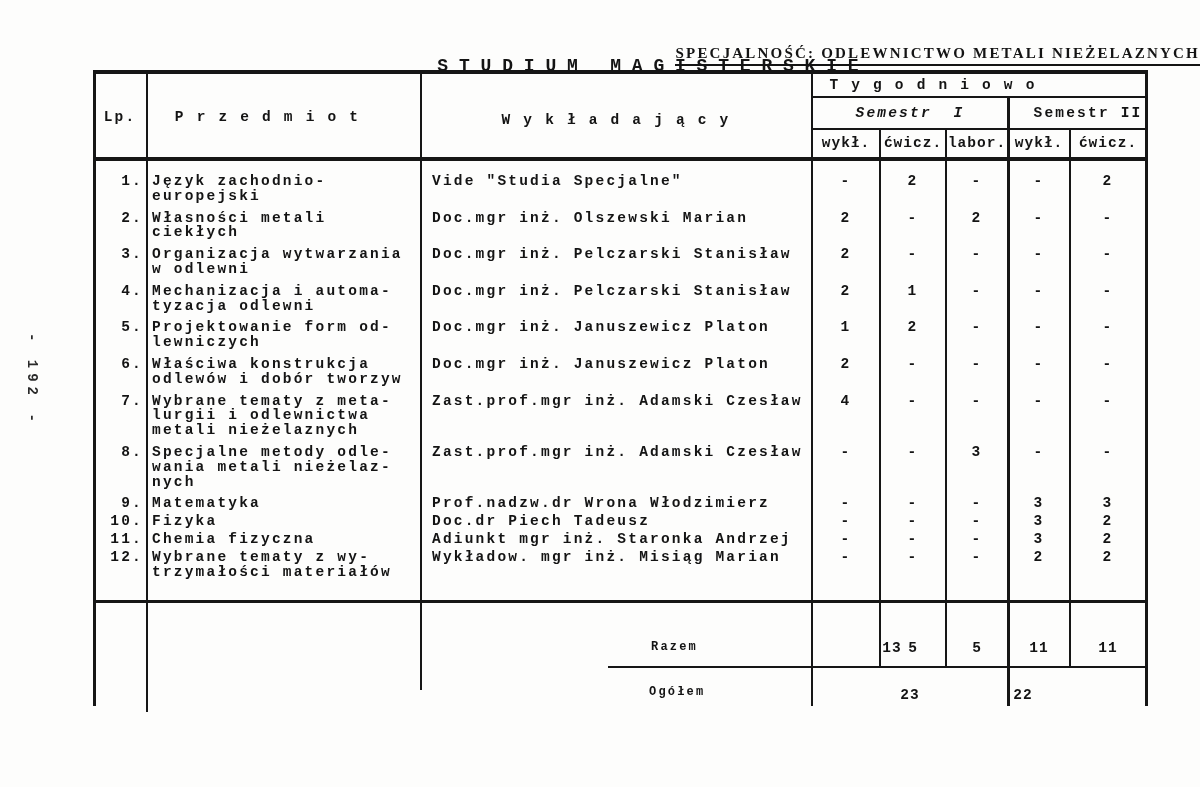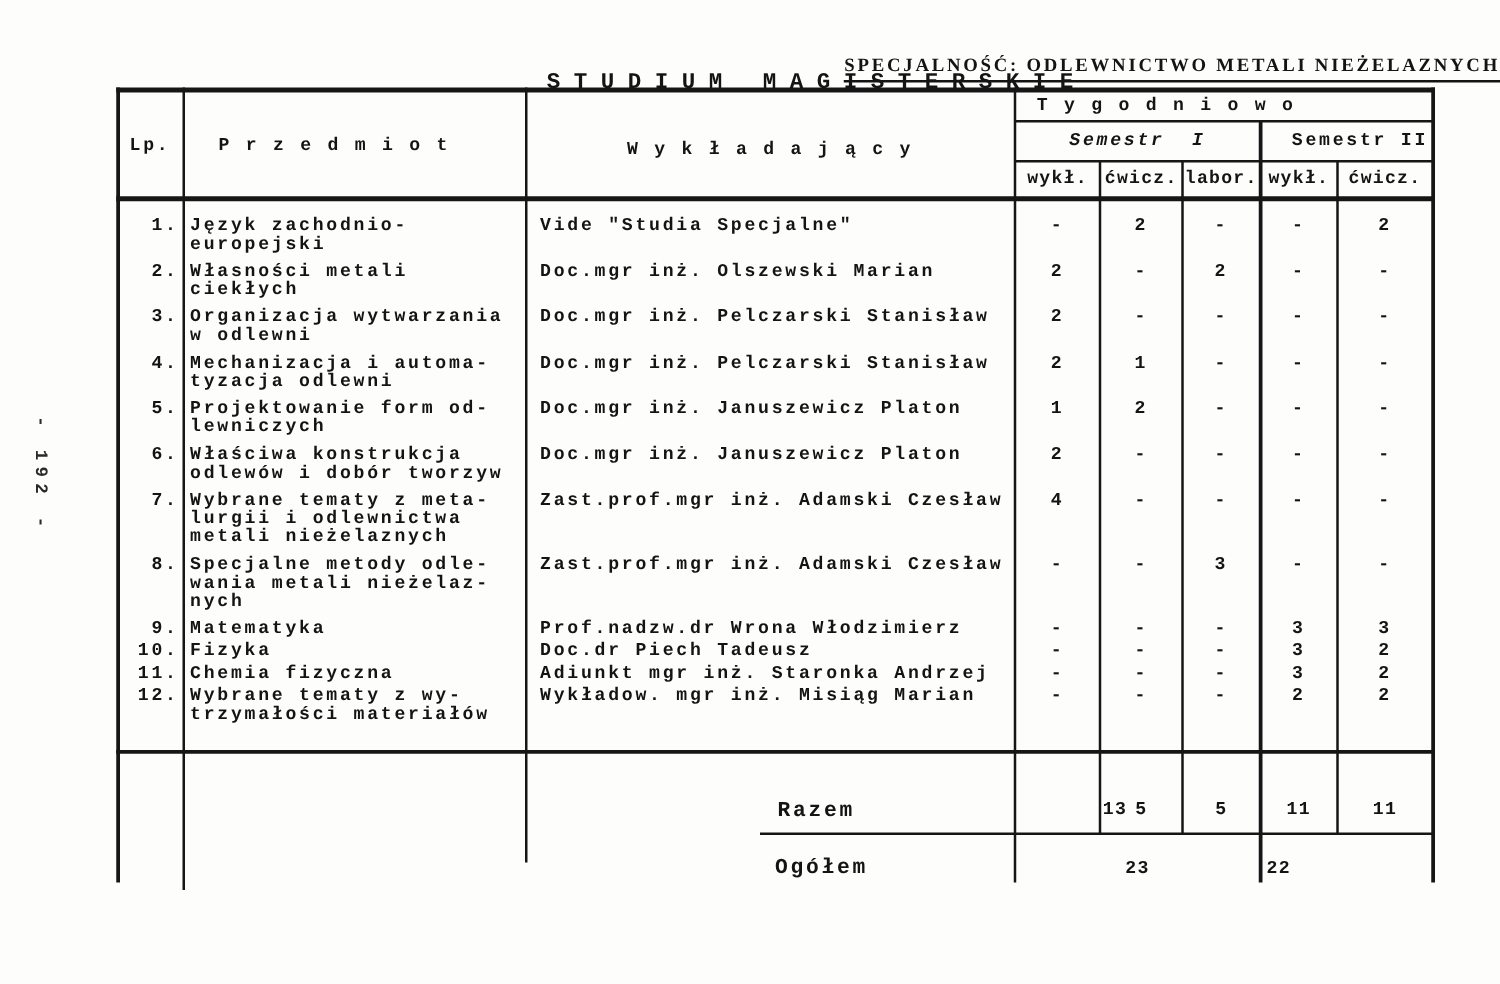--- a/index.html
+++ b/index.html
@@ -62,21 +62,21 @@
   .trow{position:relative;margin-bottom:7px;}
   .trow.tight{margin-bottom:3px;}
   .lp  {position:absolute;left:0;top:0;width:50px;text-align:right;}
   .subj{margin-left:59px;width:285px;white-space:pre-line;}
   .lect{position:absolute;left:339px;top:0;white-space:nowrap;}
   .v   {position:absolute;top:0;text-align:center;}
   .v0{left:719px;width:68px;} .v1{left:787px;width:66px;}
   .v2{left:853px;width:62px;} .v3{left:915px;width:62px;}
   .v4{left:977px;width:76px;}
   
-  .total-label{position:absolute;font-size:17px;letter-spacing:2.2px;}
+  .total-label{position:absolute;font-size:12px;letter-spacing:2.2px;margin-left:29px;}
   #razem-label {left:622px;top:640px;}
   #ogolem-label{left:620px;top:685px;font-family:Liberation Mono, monospace;}
   .rz{position:absolute;top:640px;text-align:center;font-size:14.5px;letter-spacing:1px;}
   #rz0{left:856px;width:72px;} #rz1{left:880px;width:66px;}
   #rz2{left:946px;width:62px;} #rz3{left:1008px;width:62px;}
   #rz4{left:1070px;width:76px;}
   .og{position:absolute;top:687px;text-align:center;font-size:14.5px;letter-spacing:1px;}
   #og0{left:812px;width:196px;} #og1{left:954px;width:138px;}
 </style>
 </head>

